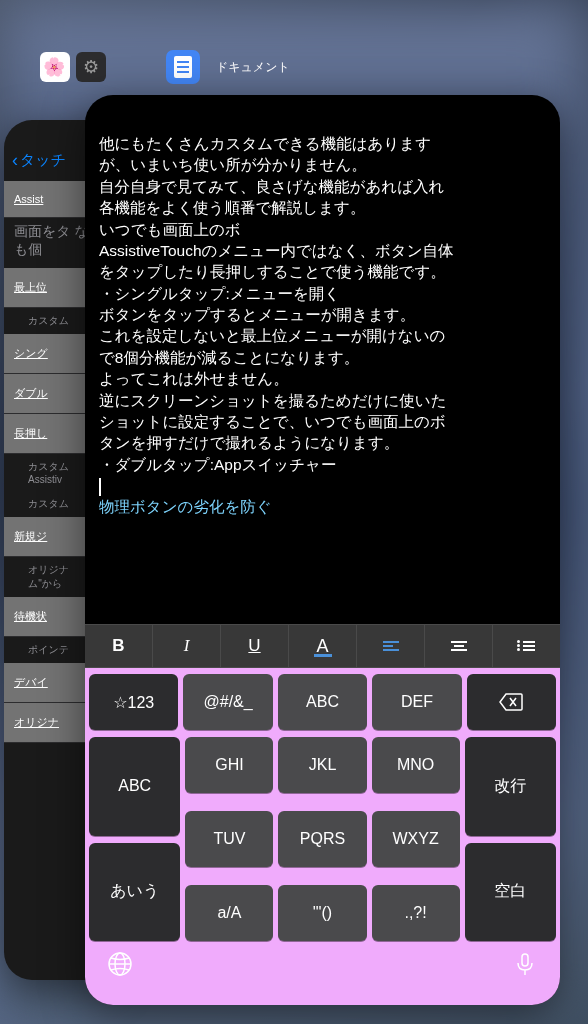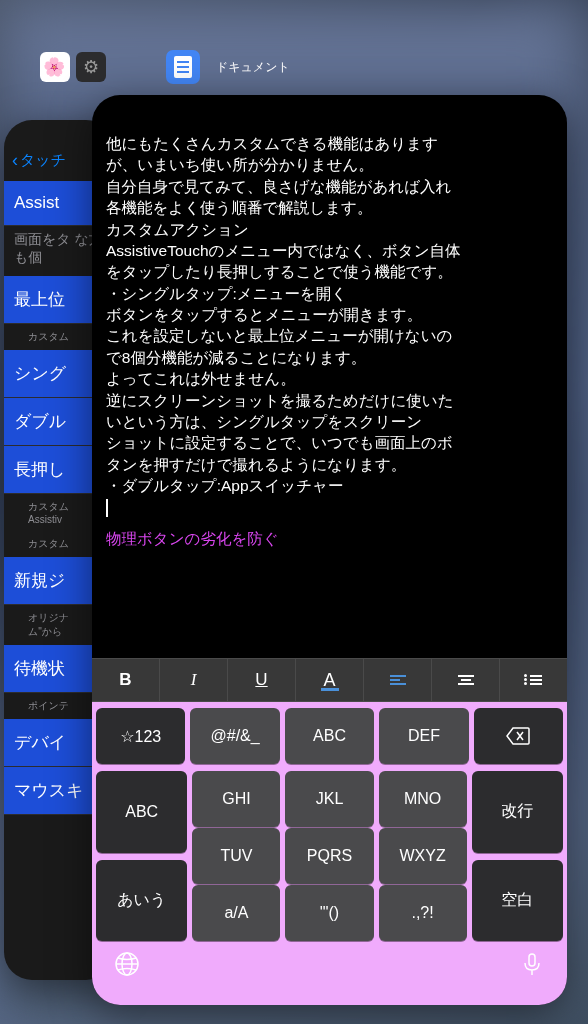--- a/index.html
+++ b/index.html
@@ -34,27 +34,28 @@
       color: #0a84ff;
       font-size: 15px;
     }
     .card-back .chev { font-size: 18px; margin-right: 2px; }
     .card-back .section {
       padding: 6px 24px;
       color: #8e8e93;
       font-size: 10px;
     }
     .card-back .item {
-      background: #1d4ed8;
+      background: #737373;
       color: #fff;
       padding: 12px 10px;
-      font-size: 17px;
+      font-size: 11px;
       border-bottom: 0.5px solid #2c2c2e;
       white-space: nowrap;
       overflow: hidden;
+      text-decoration: underline;
     }
     .card-back .desc {
       color: #8e8e93;
       font-size: 14px;
       padding: 4px 10px 10px;
       line-height: 1.3;
     }
     .app-icons {
       position: absolute;
       top: 50px; left: 40px;
@@ -94,42 +95,42 @@
       position: absolute;
       left: 3px; right: 3px;
       height: 2px;
       background: #4285f4;
     }
     .docs-icon .inner::before { top: 5px; }
     .docs-icon .inner::after { top: 10px; box-shadow: 0 5px 0 #4285f4; }
     .app-label { color: #fff; font-size: 12px; font-weight: 500; margin-left: 10px; }
 
     .card-front {
-      left: 92px; top: 95px;
+      left: 85px; top: 95px;
       width: 475px; height: 910px;
       background: #000;
       display: flex;
       flex-direction: column;
     }
     .doc-text {
       flex: 1;
       padding: 38px 14px 12px;
       color: #fff;
       font-size: 15.5px;
       line-height: 1.38;
       overflow: hidden;
     }
     .doc-text .line { display: block; }
     .doc-text .cursor {
       display: inline-block;
       width: 2px; height: 18px;
       background: #fff;
       vertical-align: middle;
     }
-    .doc-text .faded { color: #d946ef; margin-top: 10px; }
+    .doc-text .faded { color: #7dd3fc; }
     .toolbar {
       display: flex;
       background: #383838;
       height: 44px;
       border-top: 0.5px solid #4a4a4a;
       border-bottom: 0.5px solid #4a4a4a;
     }
     .tool-btn {
       flex: 1;
       display: flex;
@@ -190,21 +191,21 @@
       justify-content: center;
       color: #fff;
       font-size: 16px;
       font-weight: 400;
       box-shadow: 0 1px 0 rgba(0,0,0,0.4);
     }
     .key.dark { background: #2c2c2e; }
     .key.tall { height: 119px; font-family: Liberation Serif, serif; }
     .grid-wrap { display: flex; gap: 5px; }
     .grid-left { flex: 1; display: flex; flex-direction: column; gap: 7px; }
-    .grid-mid { flex: 3; display: flex; flex-direction: column; gap: 1px; }
+    .grid-mid { flex: 3; display: flex; flex-direction: column; gap: 18px; }
     .grid-right { flex: 1; display: flex; flex-direction: column; gap: 7px; }
     .grid-mid .kb-row { margin-bottom: 0; }
     .backspace svg { width: 24px; height: 18px; }
 
     .kb-bottom {
       display: flex;
       justify-content: space-between;
       padding: 10px 18px 18px;
     }
     .kb-bottom .globe, .kb-bottom .mic {
@@ -246,39 +247,38 @@
   <div class="item">長押し</div>
   <div class="section">カスタム
 Assistiv</div>
   <div class="section">カスタム</div>
   <div class="item">新規ジ</div>
   <div class="section">オリジナ
 ム"から</div>
   <div class="item">待機状</div>
   <div class="section">ポインテ</div>
   <div class="item">デバイ</div>
-  <div class="item">マウスキ</div>
+  <div class="item">オリジナ</div>
 </div>
 
 <div class="card card-front">
   <div class="doc-text">
     <span class="line">他にもたくさんカスタムできる機能はあります</span>
     <span class="line">が、いまいち使い所が分かりません。</span>
     <span class="line">自分自身で見てみて、良さげな機能があれば入れ</span>
     <span class="line">各機能をよく使う順番で解説します。</span>
-    <span class="line">カスタムアクション</span>
+    <span class="line">いつでも画面上のボ</span>
     <span class="line">AssistiveTouchのメニュー内ではなく、ボタン自体</span>
     <span class="line">をタップしたり長押しすることで使う機能です。</span>
     <span class="line">・シングルタップ:メニューを開く</span>
     <span class="line">ボタンをタップするとメニューが開きます。</span>
     <span class="line">これを設定しないと最上位メニューが開けないの</span>
     <span class="line">で8個分機能が減ることになります。</span>
     <span class="line">よってこれは外せません。</span>
     <span class="line">逆にスクリーンショットを撮るためだけに使いた</span>
-    <span class="line">いという方は、シングルタップをスクリーン</span>
     <span class="line">ショットに設定することで、いつでも画面上のボ</span>
     <span class="line">タンを押すだけで撮れるようになります。</span>
     <span class="line"></span>
     <span class="line">・ダブルタップ:Appスイッチャー</span>
     <span class="line"><span class="cursor"></span></span>
     <span class="line faded">物理ボタンの劣化を防ぐ</span>
   </div>
 
   <div class="toolbar">
     <div class="tool-btn bold">B</div>

